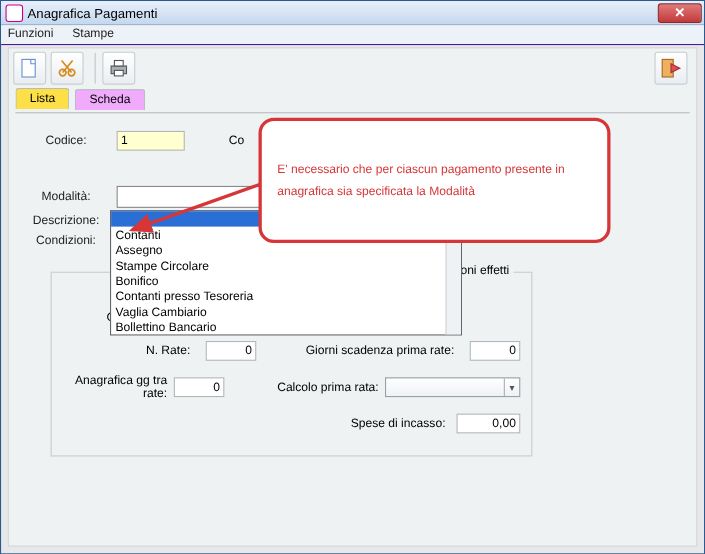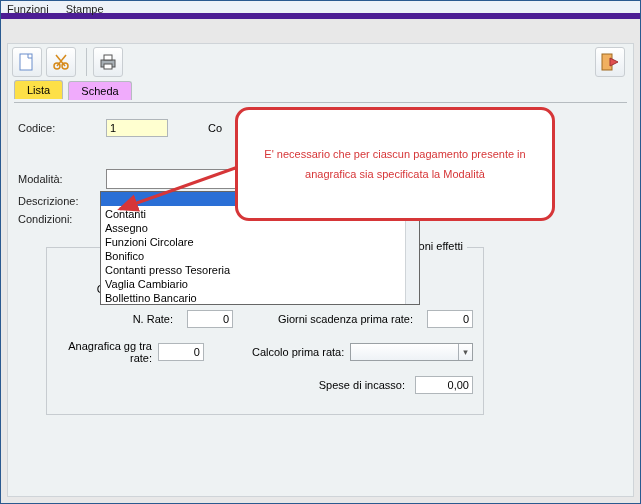--- a/index.html
+++ b/index.html
@@ -2,57 +2,62 @@
 <html><head>
 <meta charset="utf-8">
 <style>
   * { box-sizing: border-box; font-family: Tahoma, Arial, sans-serif; font-size: 11px; }
   body { margin: 0; background: #4a7bb0; width: 641px; height: 504px; overflow: hidden; }
   .window { width: 641px; height: 504px; background: #e8e8e8; border: 1px solid #2a5a90; position: relative; }
   .titlebar { height: 22px; background: linear-gradient(#e8f0fa, #c5d8ee); display: flex; align-items: center; padding: 0 2px; border-bottom: 1px solid #8fa8c8; }
   .titlebar .app-icon { width: 16px; height: 16px; background: #fff; border: 1px solid #c08; border-radius: 3px; margin: 0 4px 0 2px; display: inline-block; }
   .titlebar .title { flex: 1; color: #000; font-size: 12px; }
   .titlebar .close { width: 40px; height: 18px; background: linear-gradient(#e07a7a,#c23a3a); border: 1px solid #8a2a2a; border-radius: 3px; color: #fff; text-align: center; line-height: 15px; font-weight: bold; font-size: 12px; cursor: pointer; }
-  .menubar { height: 18px; background: #edf2f8; border-bottom: 6px solid #4c1d95; padding: 2px 6px; }
+  .menubar { height: 18px; background: #edf2f8; border-bottom: 1px solid #4c1d95; padding: 2px 6px; }
   .menubar span { margin-right: 14px; color: #222; cursor: pointer; }
   .client { position: absolute; top: 42px; left: 6px; right: 6px; bottom: 6px; background: #eef2f3; border: 1px solid #cfd4d8; }
   .toolbar { height: 36px; display: flex; align-items: center; padding: 2px 4px; }
   .tbtn { width: 30px; height: 30px; border: 1px solid #c9ced2; background: linear-gradient(#ffffff,#e9eef2); margin-right: 4px; border-radius: 3px; display: flex; align-items: center; justify-content: center; cursor: pointer; }
   .tbspacer { flex: 1; }
   .tabs { height: 22px; padding: 0 6px; }
   .tab { display: inline-block; padding: 3px 12px; border: 1px solid #b6bcc0; border-bottom: none; background: #fde047; border-top-left-radius: 3px; border-top-right-radius: 3px; margin-right: 2px; cursor: pointer; }
   .tab.active { background: #f0abfc; position: relative; top: 1px; }
   .tabline { border-top: 1px solid #b6bcc0; margin: 0 6px; }
   .form { position: relative; padding: 6px 6px 6px 6px; }
   .row { display: flex; align-items: center; margin: 6px 0; }
-  .lbl { text-align: left; padding-right: 4px; width: 88px; color: #222; }
+  .lbl { text-align: center; padding-right: 4px; width: 88px; color: #222; }
   input[type=text].short { width: 62px; height: 18px; border: 1px solid #b0b6ba; background: #ffffd0; padding: 1px 3px; text-align: left; }
   input[type=text].num { width: 46px; height: 18px; border: 1px solid #b0b6ba; background: #fff; padding: 1px 3px; text-align: right; }
   .combo { position: relative; width: 320px; height: 20px; border: 1px solid #888; background: #fff; display: flex; align-items: center; }
   .combo .chev { position: absolute; right: 0; top: 0; bottom: 0; width: 16px; background: linear-gradient(#f5f7f9,#d8dee4); border-left: 1px solid #aab0b6; display: flex; align-items: center; justify-content: center; }
   .dropdown { position: absolute; left: 92px; top: 88px; width: 320px; border: 1px solid #666; background: #fff; z-index: 20; }
   .dropdown .item { padding: 1px 4px; height: 14px; line-height: 14px; cursor: pointer; }
   .dropdown .item.sel { background: #2a6fd6; color: #fff; height: 14px; }
   .dropdown .scroll { position: absolute; right: 0; top: 0; bottom: 0; width: 14px; background: #eef2f5; border-left: 1px solid #cfd4d8; }
   .dropdown .scroll .arr { height: 14px; background: linear-gradient(#f7f9fb,#dde3e8); border-bottom: 1px solid #c7ccd0; display:flex; align-items:center; justify-content:center;}
   .groupbox { margin: 8px 0 0 32px; border: 1px solid #c7ccd0; padding: 14px 10px 20px 12px; width: 438px; position: relative; }
   .radiorow { display: flex; align-items: center; height: 18px; }
   .radiorow .rlbl { width: 160px; text-align: right; padding-right: 6px; }
   input[type=radio] { margin: 0 4px 0 0; vertical-align: middle; }
   .innerrow { display: flex; align-items: center; margin-top: 12px; justify-content: space-between; }
   .innerrow .ilbl { text-align: right; padding-right: 6px; }
   .select-slim { width: 150px; height: 18px; border: 1px solid #9aa0a4; background: linear-gradient(#fff,#eef2f6); position: relative; }
   .select-slim .chev { position: absolute; right: 0; top: 0; bottom: 0; width: 14px; border-left: 1px solid #aab0b6; display:flex;align-items:center;justify-content:center; }
-  .callout { position: absolute; left: 227px; top: 4px; width: 320px; height: 114px; border: 3px solid #d63638; border-radius: 14px; background: #fff; z-index: 30; display: flex; align-items: center; justify-content: center; padding: 6px 14px; text-align: center; color: #d63638; font-size: 16px; line-height: 20px; }
+  .callout { position: absolute; left: 227px; top: 4px; width: 320px; height: 114px; border: 3px solid #d63638; border-radius: 14px; background: #fff; z-index: 30; display: flex; align-items: center; justify-content: center; padding: 6px 14px; color: #d63638; font-size: 16px; line-height: 20px; }
   svg.arrowline { position:absolute; left: 106px; top: 62px; z-index:29; pointer-events:none; }
 </style>
 </head>
 <body>
 
 <div class="window">
+  <div class="titlebar">
+    <span class="app-icon"></span>
+    <span class="title">Anagrafica Pagamenti</span>
+    <div class="close">✕</div>
+  </div>
   <div class="menubar">
     <span>Funzioni</span>
     <span>Stampe</span>
   </div>
   <div class="client">
     <div class="toolbar">
       <div class="tbtn">
         <svg width="18" height="20">
             <rect x="2" y="2" width="12" height="16" fill="#fff" stroke="#6a8ecb"></rect>
             <polyline points="10,2 10,6 14,6" fill="none" stroke="#6a8ecb"></polyline>
@@ -107,21 +112,21 @@
           <div class="chev">
               <span>▾</span>
             </div>
         </div>
       </div>
 
       <div class="dropdown">
         <div class="item sel"></div>
         <div class="item">Contanti</div>
         <div class="item">Assegno</div>
-        <div class="item">Funzioni Circolare</div>
+        <div class="item">Stampe Circolare</div>
         <div class="item">Bonifico</div>
         <div class="item">Contanti presso Tesoreria</div>
         <div class="item">Vaglia Cambiario</div>
         <div class="item">Bollettino Bancario</div>
         <div class="scroll">
           <div class="arr">
               <span style="font-size:8px;color:#555">▴</span>
             </div>
         </div>
       </div>

